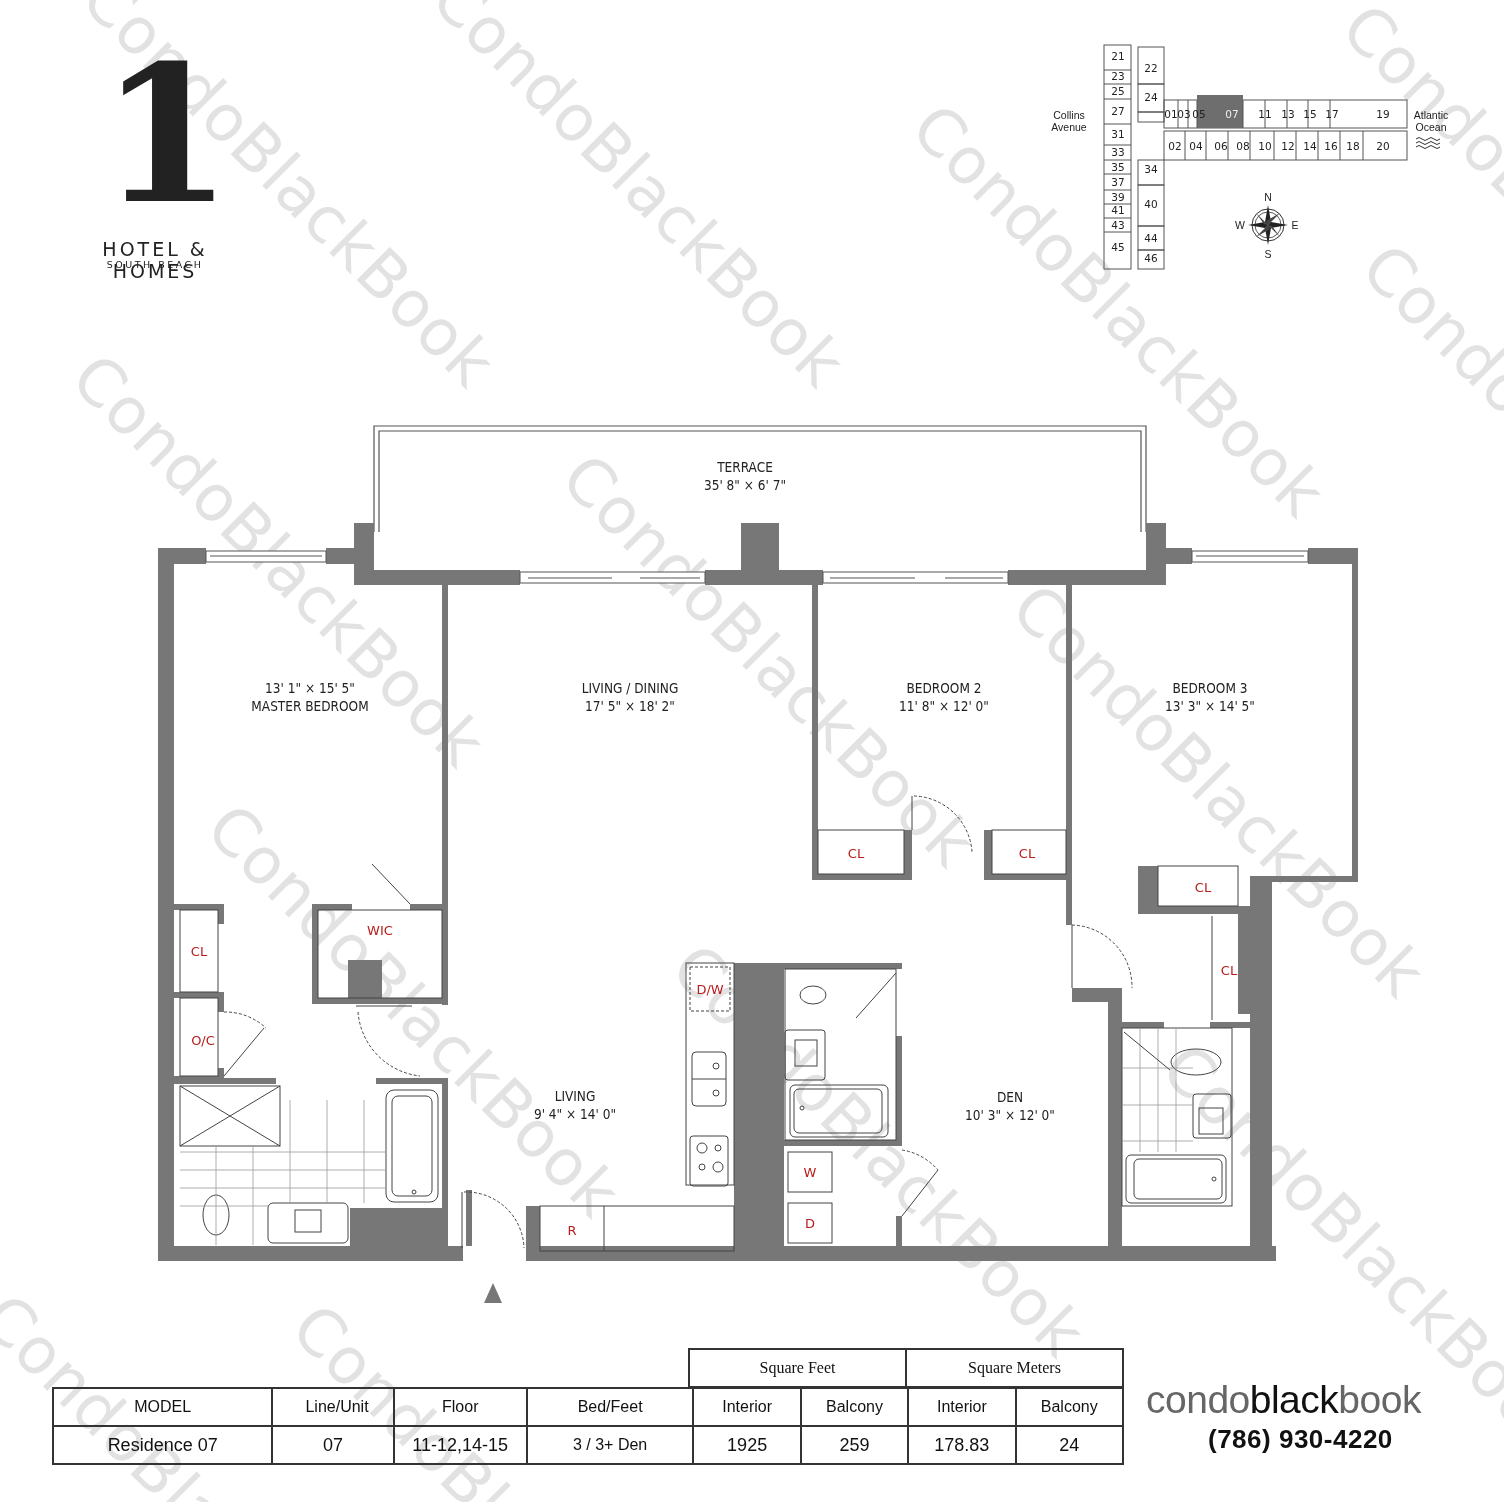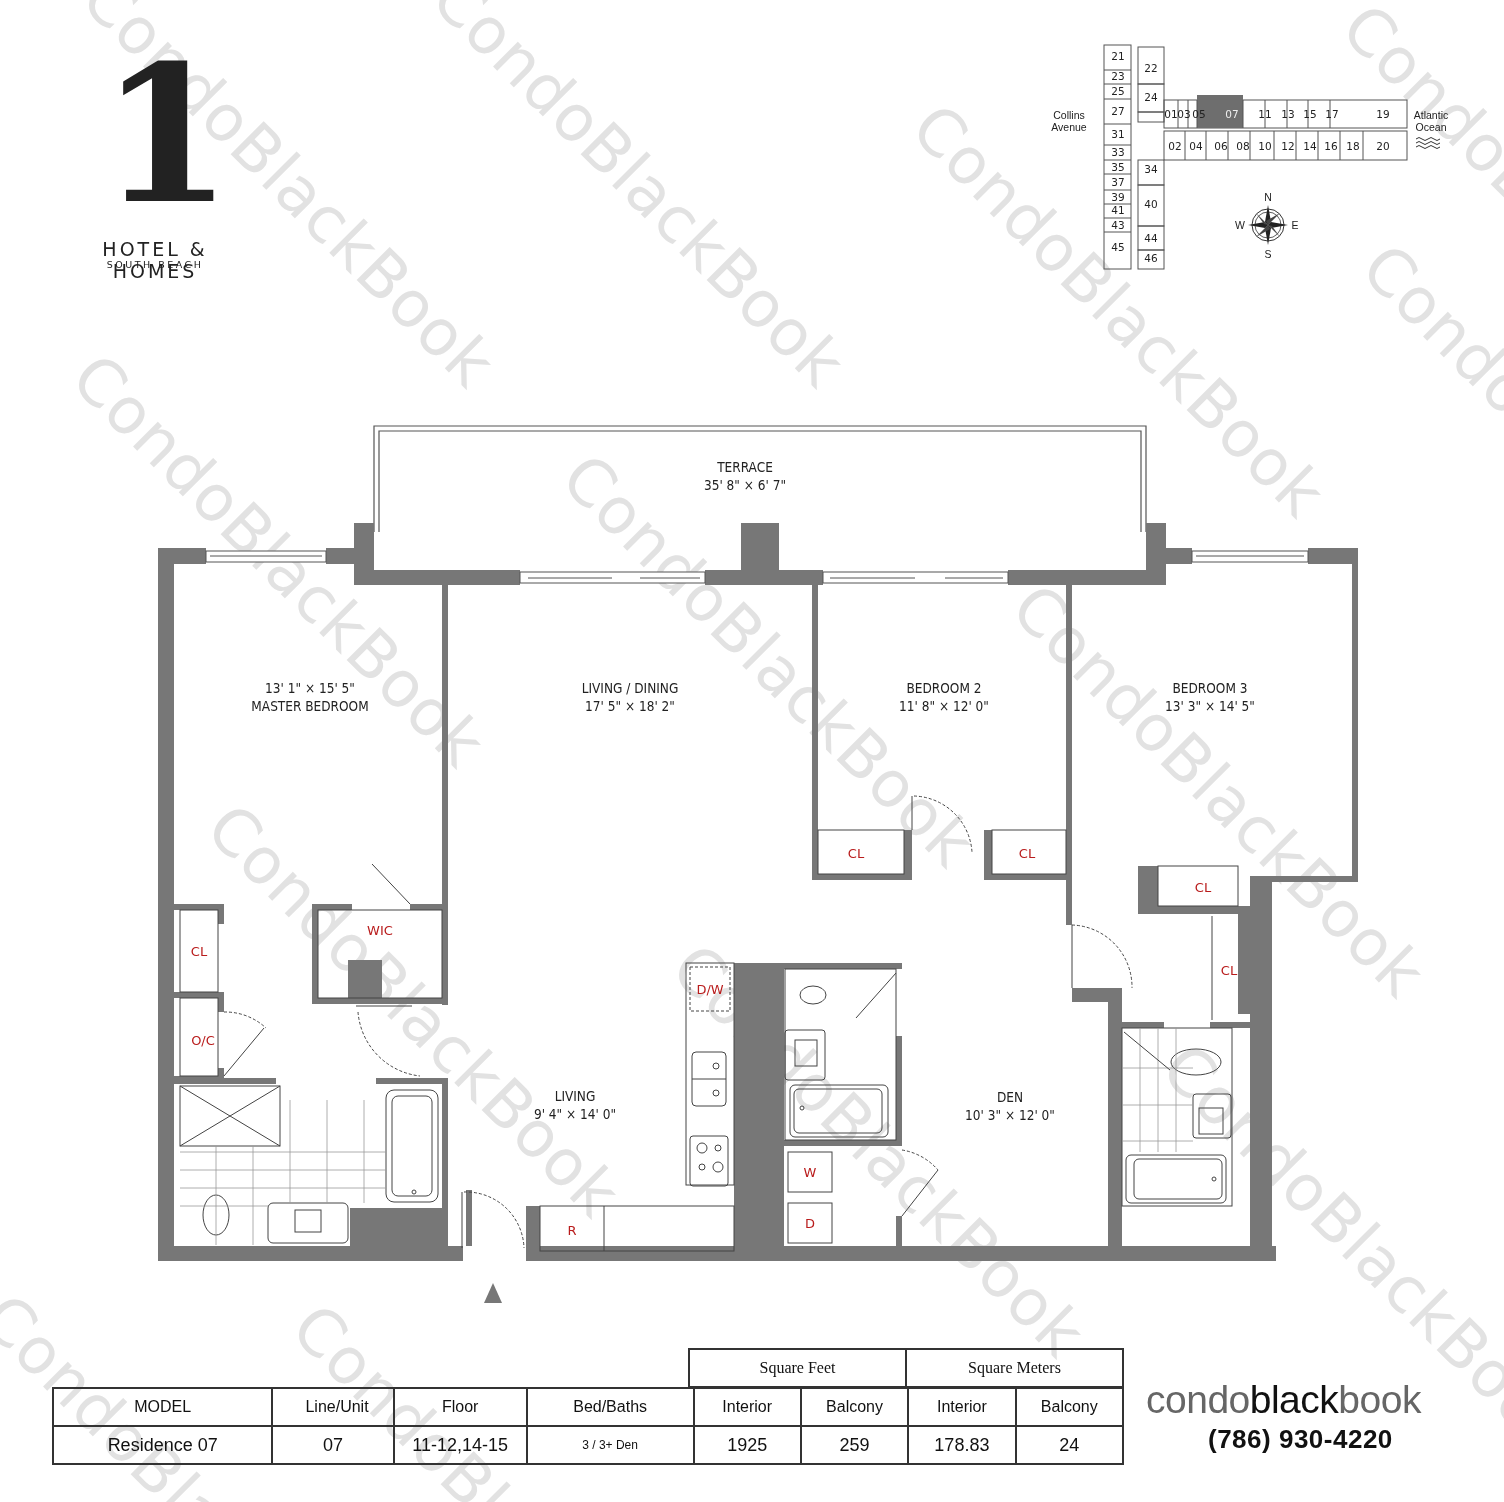--- a/index.html
+++ b/index.html
@@ -385,31 +385,31 @@
     <td style="width:216px;">Square Meters</td>
   </tr>
 </tbody>
   </table>
 <table class="spec" style="left:52px;top:1387px;width:1072px;">
   <tbody>
       <tr style="height:38px;">
     <td style="width:219px;">MODEL</td>
     <td style="width:112px;padding-left:8px;">Line/Unit</td>
     <td style="width:132px;">Floor</td>
-    <td style="width:166px;">Bed/Baths</td>
+    <td style="width:166px;">Bed/Feet</td>
     <td style="width:106px;">Interior</td>
     <td style="width:106px;">Balcony</td>
     <td style="width:106px;">Interior</td>
     <td style="width:106px;">Balcony</td>
   </tr>
   <tr style="height:38px;font-size:18px;">
     <td style="font-size:18px;border-radius:15px;">Residence 07</td>
     <td style="font-size:18px;">07</td>
     <td style="font-size:18px;">11-12,14-15</td>
-    <td style="font-size:12px;">3 / 3+ Den</td>
+    <td style="font-size:16px;">3 / 3+ Den</td>
     <td style="font-size:18px;">1925</td>
     <td style="font-size:18px;">259</td>
     <td style="font-size:18px;">178.83</td>
     <td style="font-size:18px;">24</td>
   </tr>
 </tbody>
   </table>
 
 <div id="brand"><span class="light">condo</span><span class="dark">black</span><span class="light">book</span></div>
 <div id="phone">(786) 930-4220</div>

